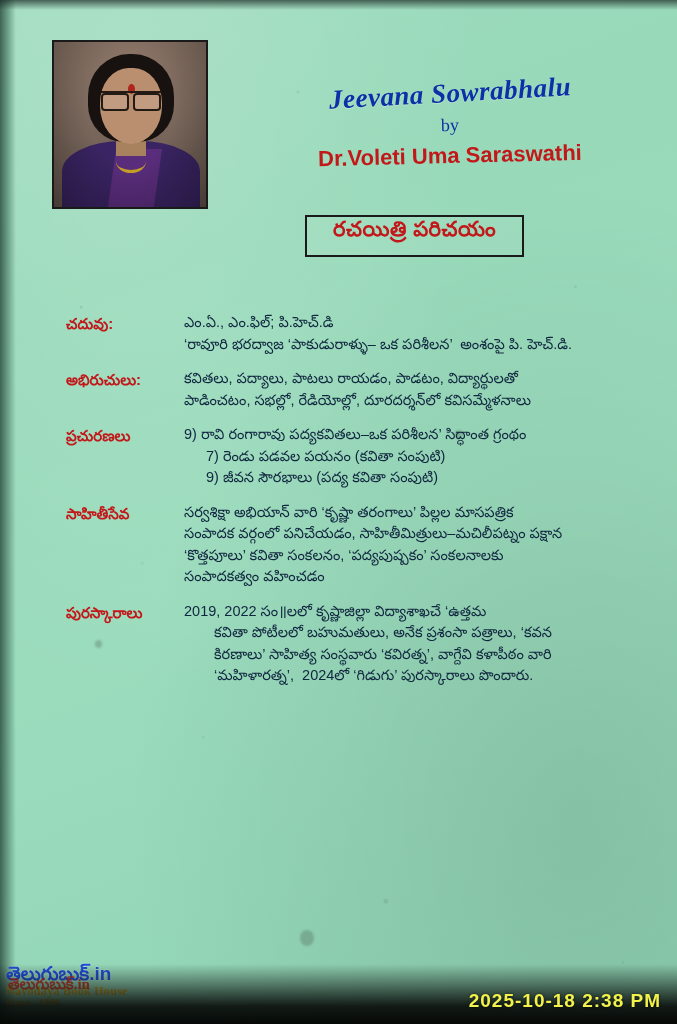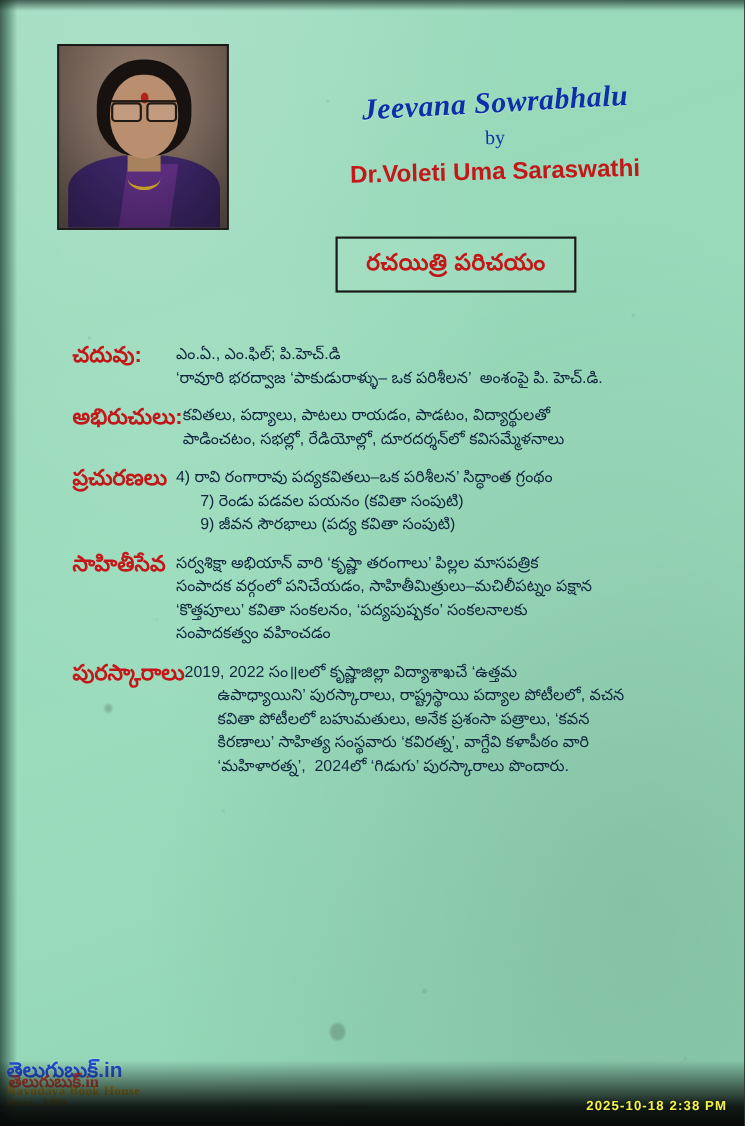--- a/index.html
+++ b/index.html
@@ -176,21 +176,21 @@
     font-size: 22px;
     color: #c2181a;
     transform: rotate(-1.4deg);
   }
 
   
   #heading-box {
     position: absolute;
     left: 305px;
     top: 215px;
-    padding: 10px 26px 9px;
+    padding: 0 26px 9px;
     border: 2px solid #1a1a1a;
     background: rgba(255,255,255,0.06);
     color: #c2181a;
     font-family: "Liberation Sans", sans-serif;
     font-weight: bold;
     font-size: 21px;
     letter-spacing: .5px;
     white-space: nowrap;
   }
 
@@ -203,30 +203,31 @@
   }
   .row {
     display: flex;
     align-items: flex-start;
     margin-bottom: 8px;
   }
   .row-label {
     flex: 0 0 94px;
     color: #c2181a;
     font-weight: bold;
-    font-size: 20px;
+    font-size: 15px;
     line-height: 21px;
     padding-top: 1px;
     white-space: nowrap;
   }
   .row-body {
     flex: 1 1 auto;
     color: #10263f;
     font-size: 14.5px;
     line-height: 21.5px;
+    margin-left: 24px;
   }
   .row-body .ln { display: block; white-space: pre-wrap; }
   .row-body .ln.indent { padding-left: 22px; }
   .row-body .ln.indent2 { padding-left: 30px; }
   .row.gap { margin-bottom: 13px; }
 
   
   #watermark {
     position: absolute;
     left: 6px;
@@ -269,21 +270,21 @@
     opacity: .85;
   }
 
   
   #timestamp {
     position: absolute;
     right: 16px;
     bottom: 12px;
     font-family: "Liberation Sans", sans-serif;
     font-weight: bold;
-    font-size: 12px;
+    font-size: 19px;
     color: #f2f24a;
     letter-spacing: 1px;
     text-shadow: 0 0 3px rgba(0,0,0,.6);
   }
   
   #bottom-band {
     position: absolute;
     left: 0; bottom: 0;
     width: 677px; height: 60px;
     background: linear-gradient(180deg, rgba(10,15,13,0) 0%, rgba(8,12,10,.92) 70%, #050806 100%);
@@ -343,39 +344,38 @@
       <div class="row gap">
         <div class="row-label">అభిరుచులు:</div>
         <div class="row-body">
           <span class="ln">కవితలు, పద్యాలు, పాటలు రాయడం, పాడటం, విద్యార్థులతో</span>
           <span class="ln">పాడించటం, సభల్లో, రేడియోల్లో, దూరదర్శన్‌లో కవిసమ్మేళనాలు</span>
         </div>
       </div>
       <div class="row gap">
         <div class="row-label">ప్రచురణలు</div>
         <div class="row-body">
-          <span class="ln">4) రావి రంగారావు పద్యకవితలు–ఒక పరిశీలన’ సిద్ధాంత గ్రంథం</span>
+          <span class="ln">9) రావి రంగారావు పద్యకవితలు–ఒక పరిశీలన’ సిద్ధాంత గ్రంథం</span>
           <span class="ln indent">7) రెండు పడవల పయనం (కవితా సంపుటి)</span>
           <span class="ln indent">9) జీవన సౌరభాలు (పద్య కవితా సంపుటి)</span>
         </div>
       </div>
       <div class="row gap">
         <div class="row-label">సాహితీసేవ</div>
         <div class="row-body">
           <span class="ln">సర్వశిక్షా అభియాన్ వారి ‘కృష్ణా తరంగాలు’ పిల్లల మాసపత్రిక</span>
           <span class="ln">సంపాదక వర్గంలో పనిచేయడం, సాహితీమిత్రులు–మచిలీపట్నం పక్షాన</span>
           <span class="ln">‘కొత్తపూలు’ కవితా సంకలనం, ‘పద్యపుష్పకం’ సంకలనాలకు</span>
           <span class="ln">సంపాదకత్వం వహించడం</span>
         </div>
       </div>
       <div class="row">
         <div class="row-label">పురస్కారాలు</div>
         <div class="row-body">
           <span class="ln">2019, 2022 సం॥లలో కృష్ణాజిల్లా విద్యాశాఖచే ‘ఉత్తమ</span>
-          <span class="ln indent2">ఉపాధ్యాయిని’ పురస్కారాలు, రాష్ట్రస్థాయి పద్యాల పోటీలలో, వచన</span>
           <span class="ln indent2">కవితా పోటీలలో బహుమతులు, అనేక ప్రశంసా పత్రాలు, ‘కవన</span>
           <span class="ln indent2">కిరణాలు’ సాహిత్య సంస్థవారు ‘కవిరత్న’, వాగ్దేవి కళాపీఠం వారి</span>
           <span class="ln indent2">‘మహిళారత్న’,  2024లో ‘గిడుగు’ పురస్కారాలు పొందారు.</span>
         </div>
       </div>
     </div>
 
   <div id="watermark">
     <div id="wm-main">తెలుగుబుక్.in</div>
     <div id="wm-red">తెలుగుబుక్.in</div>

